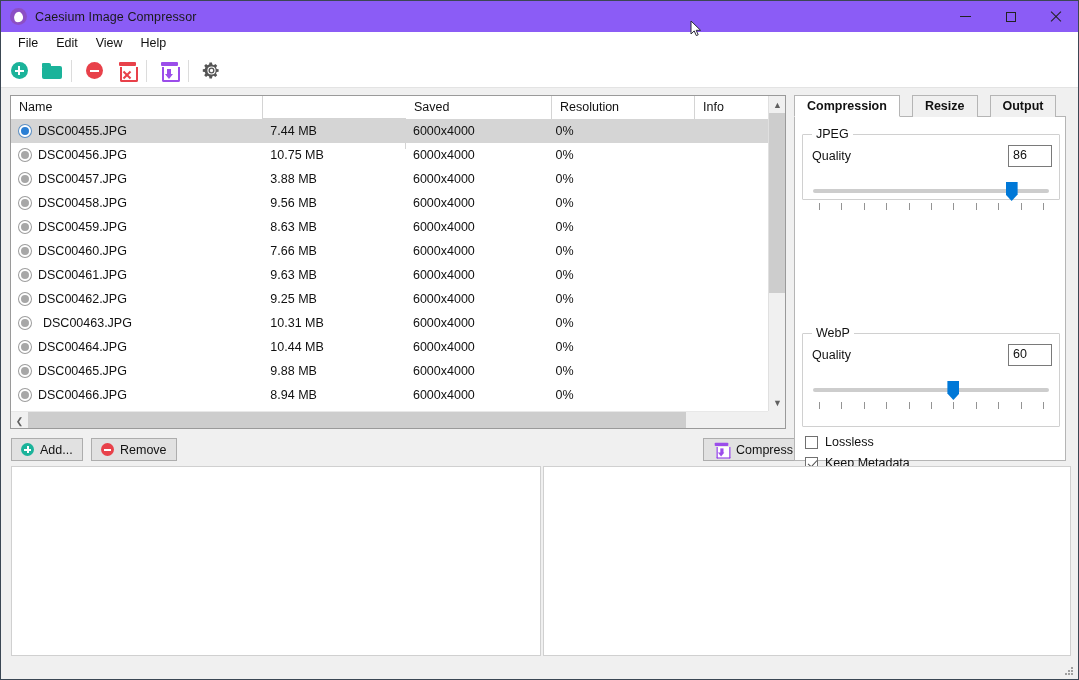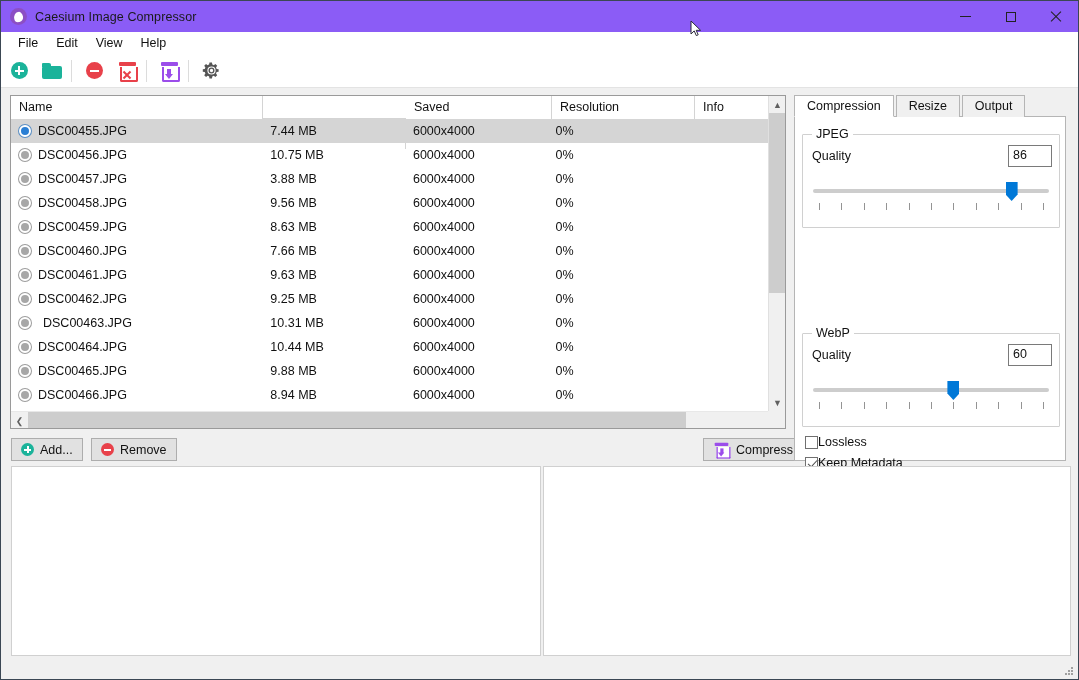--- a/index.html
+++ b/index.html
@@ -284,21 +284,21 @@
   
   .rpanel {
     position: absolute; left: 793px; top: 94px;
     width: 272px; height: 366px;
   }
   .tabs { display: flex; height: 22px; position: relative; z-index: 2; }
   .tab {
     font-size: 12.5px; color: #111;
     padding: 3px 12px 0 12px; height: 22px;
     border: 1px solid #b5b5b5; border-bottom: none;
-    background: #f0f0f0; margin-right: 2px;
+    background: #f0f0f0; margin-right: 12px; font-weight: bold;
   }
   .tab.active { background: #ffffff; border-bottom: 1px solid #fff; }
   .tabpane {
     position: absolute; left: 0; top: 21px;
     width: 272px; height: 345px;
     background: #ffffff; border: 1px solid #b5b5b5;
   }
   .group {
     position: absolute; left: 7px; width: 258px;
     border: 1px solid #d0d0d0; border-radius: 1px;
@@ -330,21 +330,21 @@
     clip-path: polygon(0 0, 100% 0, 100% 66%, 50% 100%, 0 66%);
   }
   .ticks {
     position: absolute; left: 0; right: 0; top: 20px; height: 8px;
   }
   .tick {
     position: absolute; top: 0; width: 1px; height: 7px; background: #949494;
   }
   .chk-row {
     position: absolute; left: 10px;
-    display: flex; align-items: center; 
+    display: flex; align-items: center; gap: 7px;
     font-size: 12.5px; color: #111;
   }
   .chk {
     width: 13px; height: 13px;
     border: 1px solid #707070; background: #fff;
     position: relative; flex: 0 0 auto;
   }
   .chk.on::after {
     content: ""; position: absolute; left: 3.5px; top: 0.5px;
     width: 4px; height: 8px;
@@ -600,21 +600,21 @@
 
   <div class="rpanel">
     <div class="tabs">
       <div class="tab active">Compression</div>
       <div class="tab">Resize</div>
       <div class="tab">Output</div>
     </div>
 
     <div class="tabpane">
 
-      <div class="group" id="grp-jpeg" style="top:17px; height:94px;">
+      <div class="group" id="grp-jpeg" style="top:17px; height:66px;">
         <div class="group-title">JPEG</div>
         <div class="row-label">Quality</div>
         <div class="spin">86</div>
         <div class="slider" id="sl-jpeg" style="top:48px; height:30px;">
           <div class="slider-track"></div>
           <div class="slider-handle" style="left: 192.64px;"></div>
           <div class="ticks">
               <span class="tick" style="left: 6px;"></span>
               <span class="tick" style="left: 28.4px;"></span>
               <span class="tick" style="left: 50.8px;"></span>

